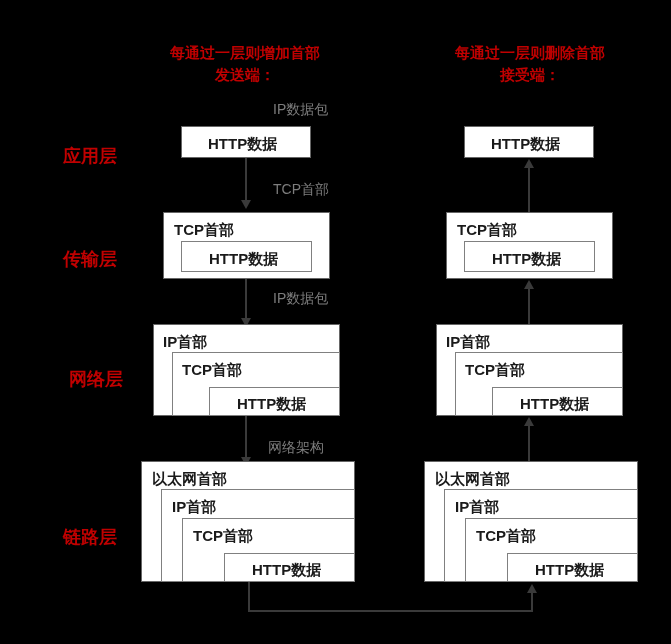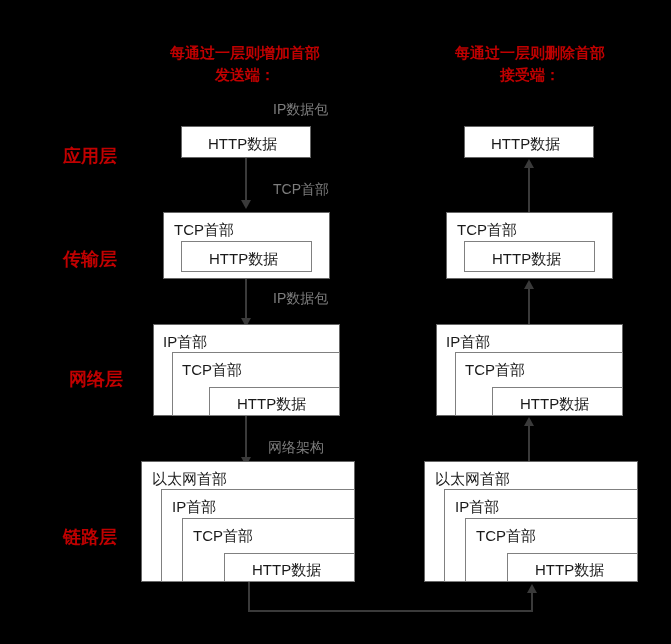--- a/index.html
+++ b/index.html
@@ -53,20 +53,21 @@
   }
   .box.outer {
     border-color: #666666;
   }
   .box-text {
     position: absolute;
     color: #1a1a1a;
     font-size: 15px;
     white-space: nowrap;
     line-height: 1;
+    font-weight: bold;
   }
 
   
   .vline {
     position: absolute;
     width: 2px;
     background: #3a3a3a;
   }
   .hline {
     position: absolute;

